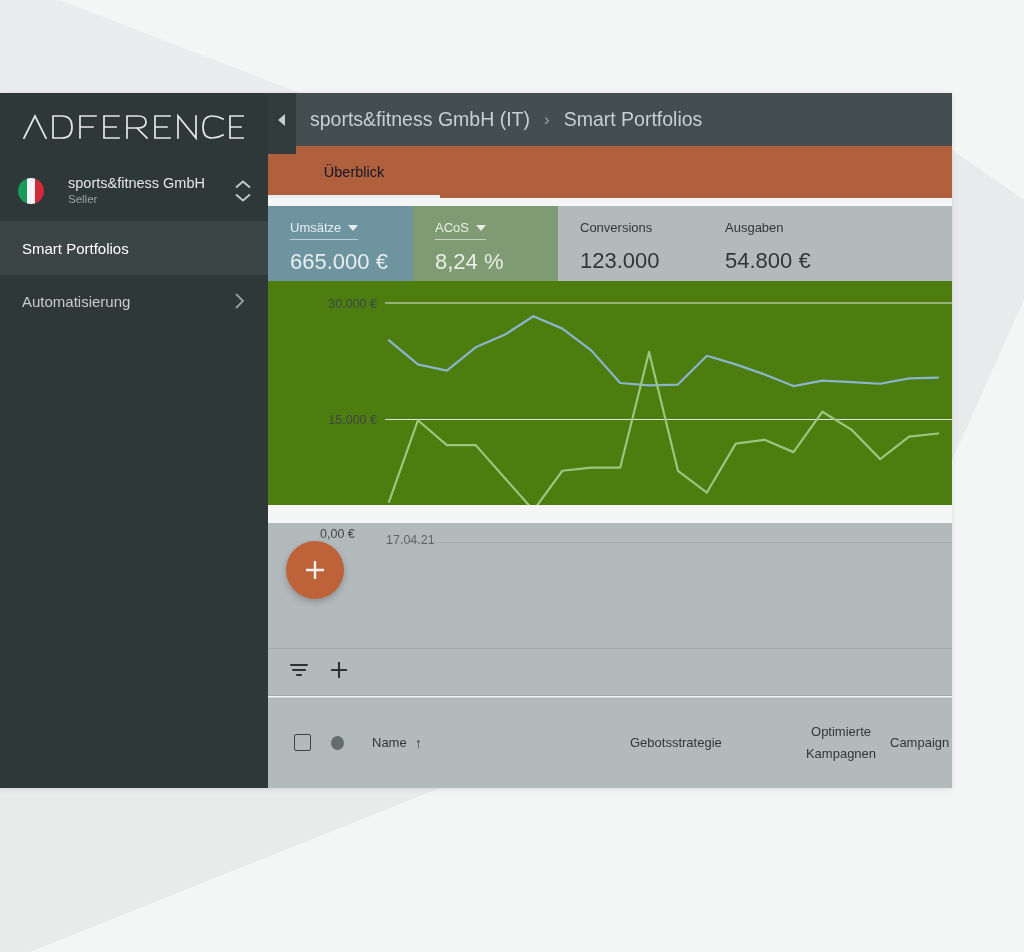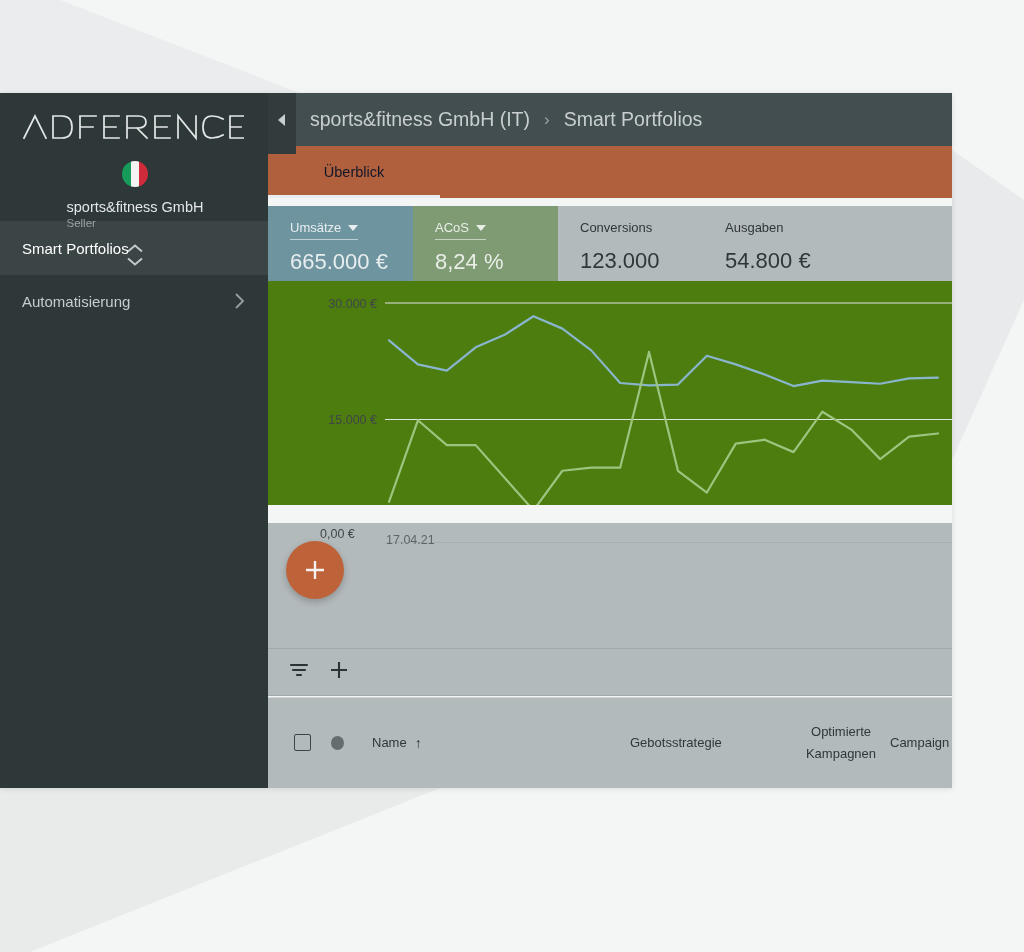--- a/index.html
+++ b/index.html
@@ -23,22 +23,21 @@
   
   #sidebar {
     position:absolute; left:0; top:0; width:268px; height:695px;
     background:#2e3839; overflow:hidden;
   }
   .logo-wrap {
     height:68px; display:flex; align-items:center; padding-left:22px;
   }
   .acct {
     display:flex; align-items:center; height:60px; padding:0 16px 0 18px;
-    gap:12px;
-    flex-direction:column;
+    gap:24px;
   }
   .flag {
     width:26px; height:26px; border-radius:50%; overflow:hidden; flex:0 0 26px;
     display:flex;
   }
   .flag i { display:block; width:33.34%; height:100%; }
   .acct-txt { flex:1 1 auto; min-width:0; }
   .acct-name { color:#e4e7e7; font-size:14.5px; line-height:17px; white-space:nowrap; }
   .acct-role { color:#9aa3a3; font-size:11.5px; line-height:15px; }
   .acct-chev { display:flex; flex-direction:column; gap:2px; align-items:center; }

